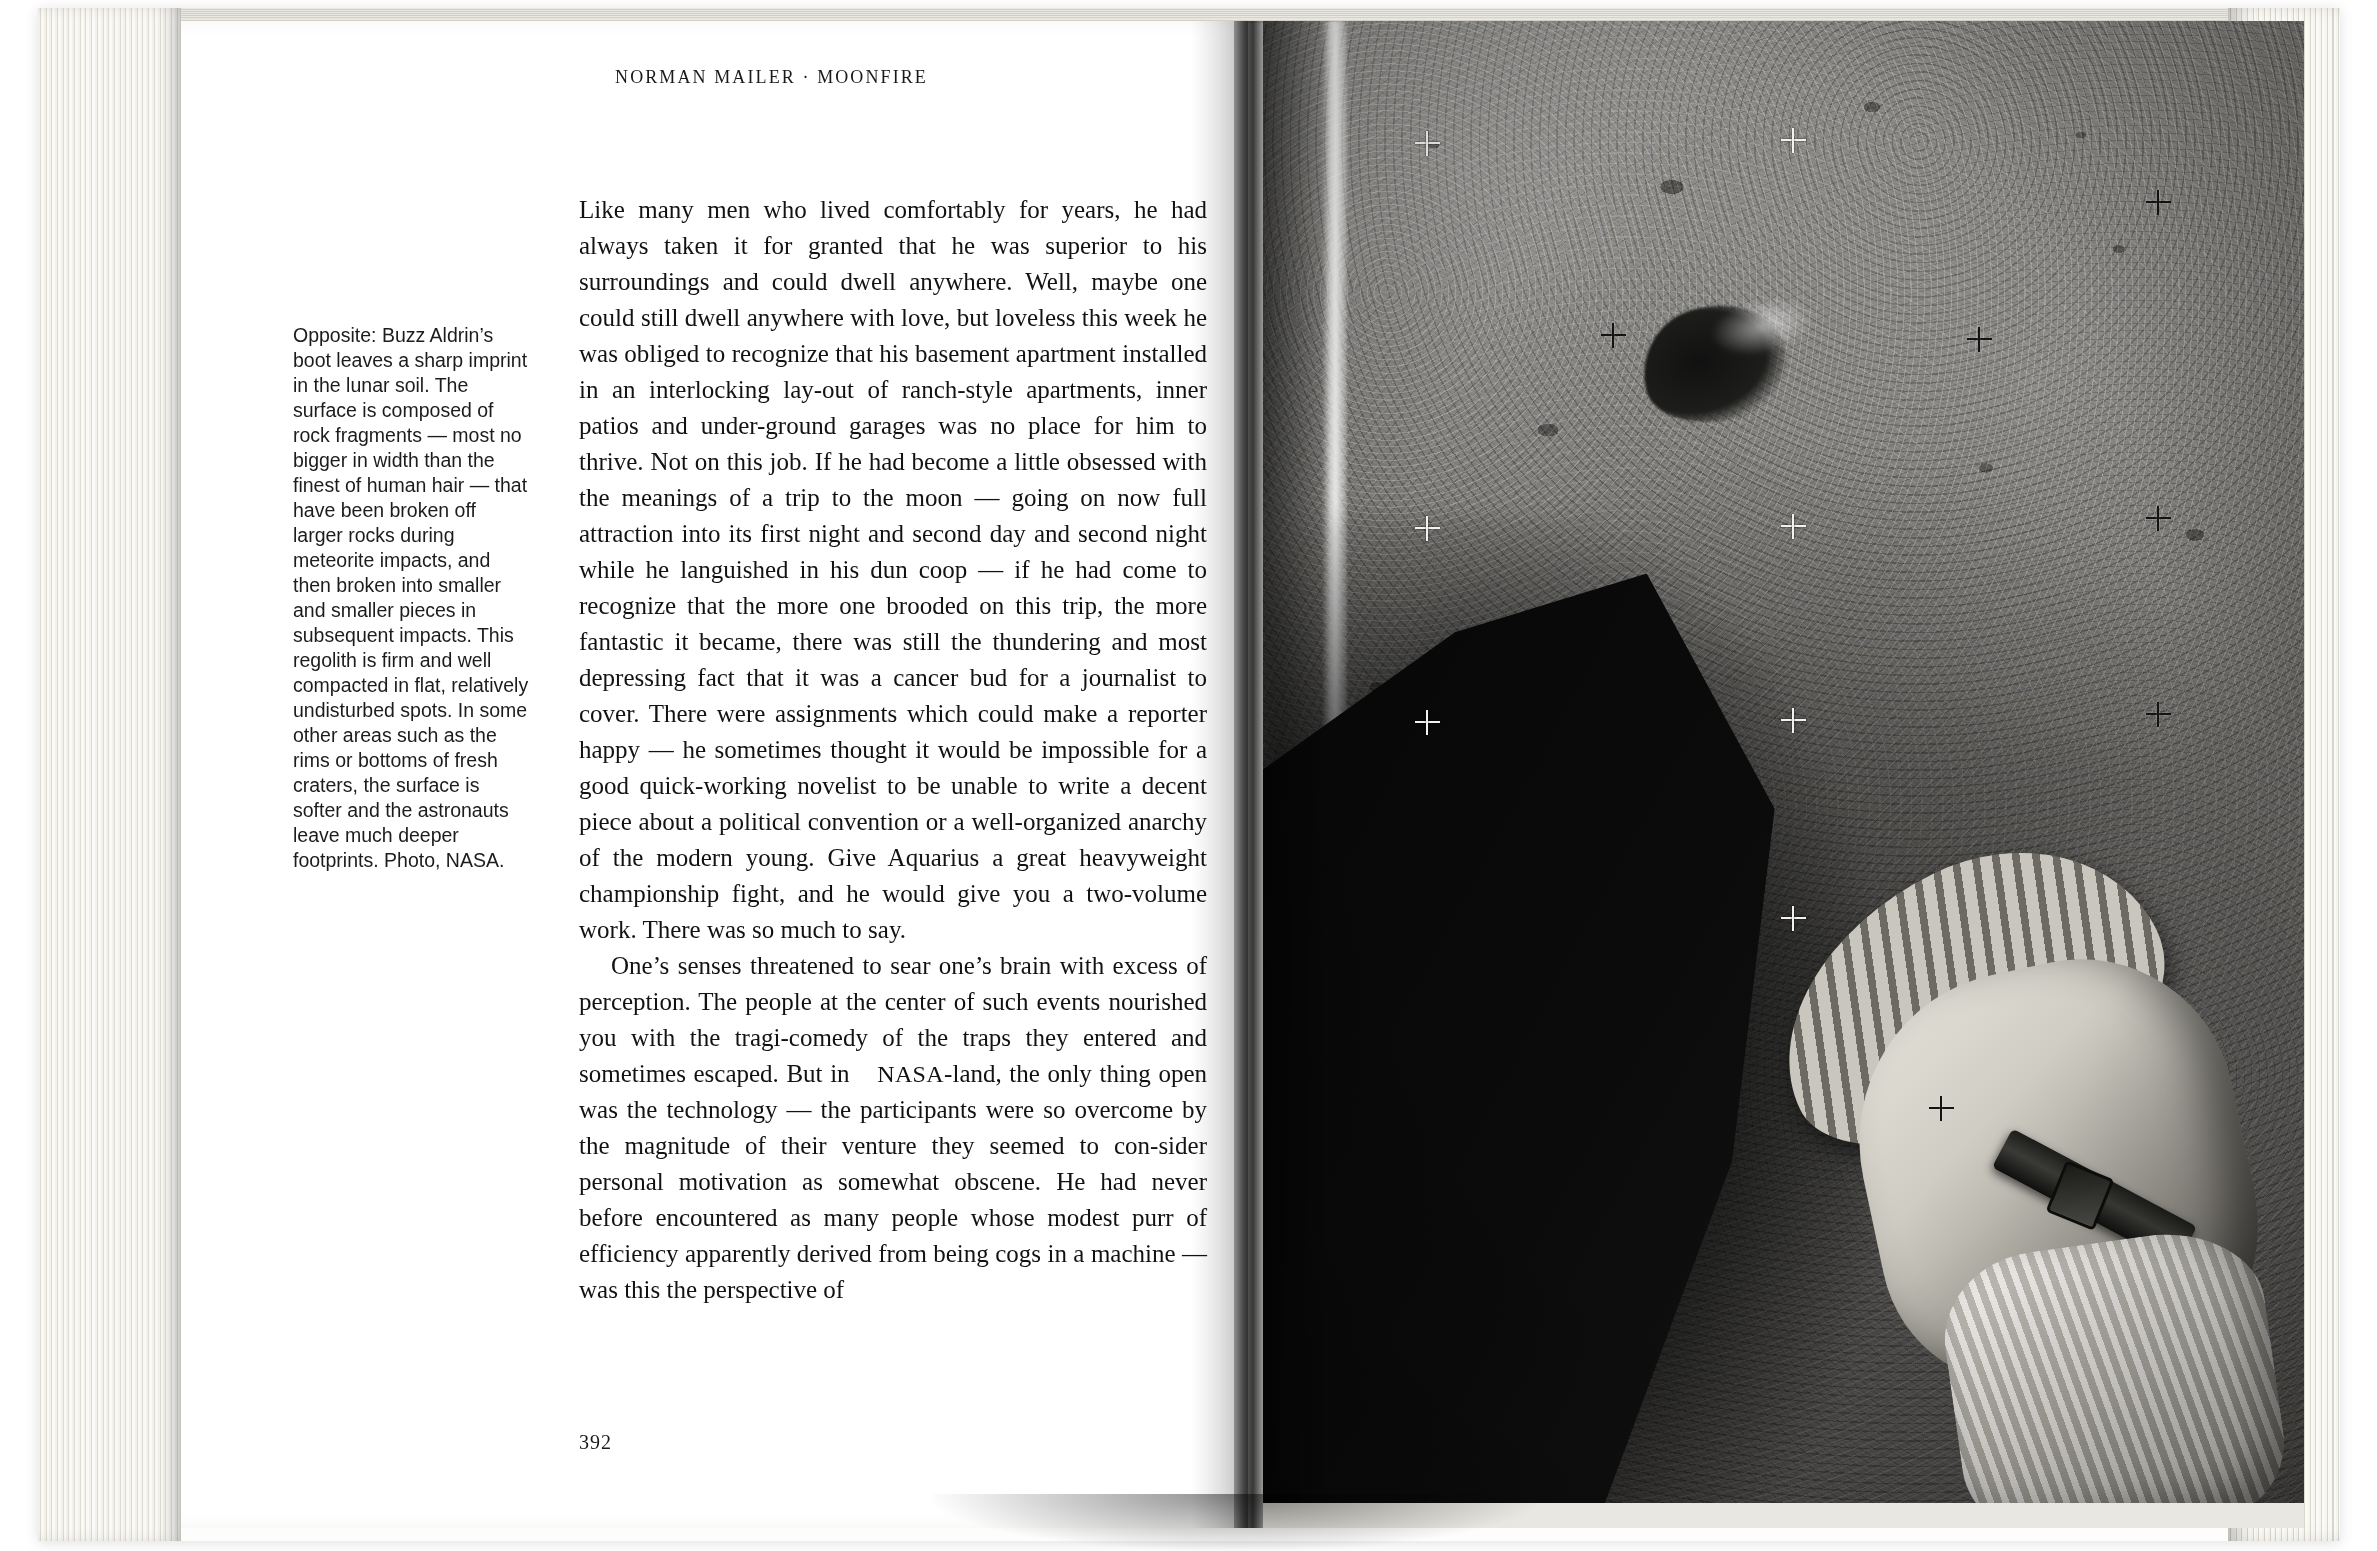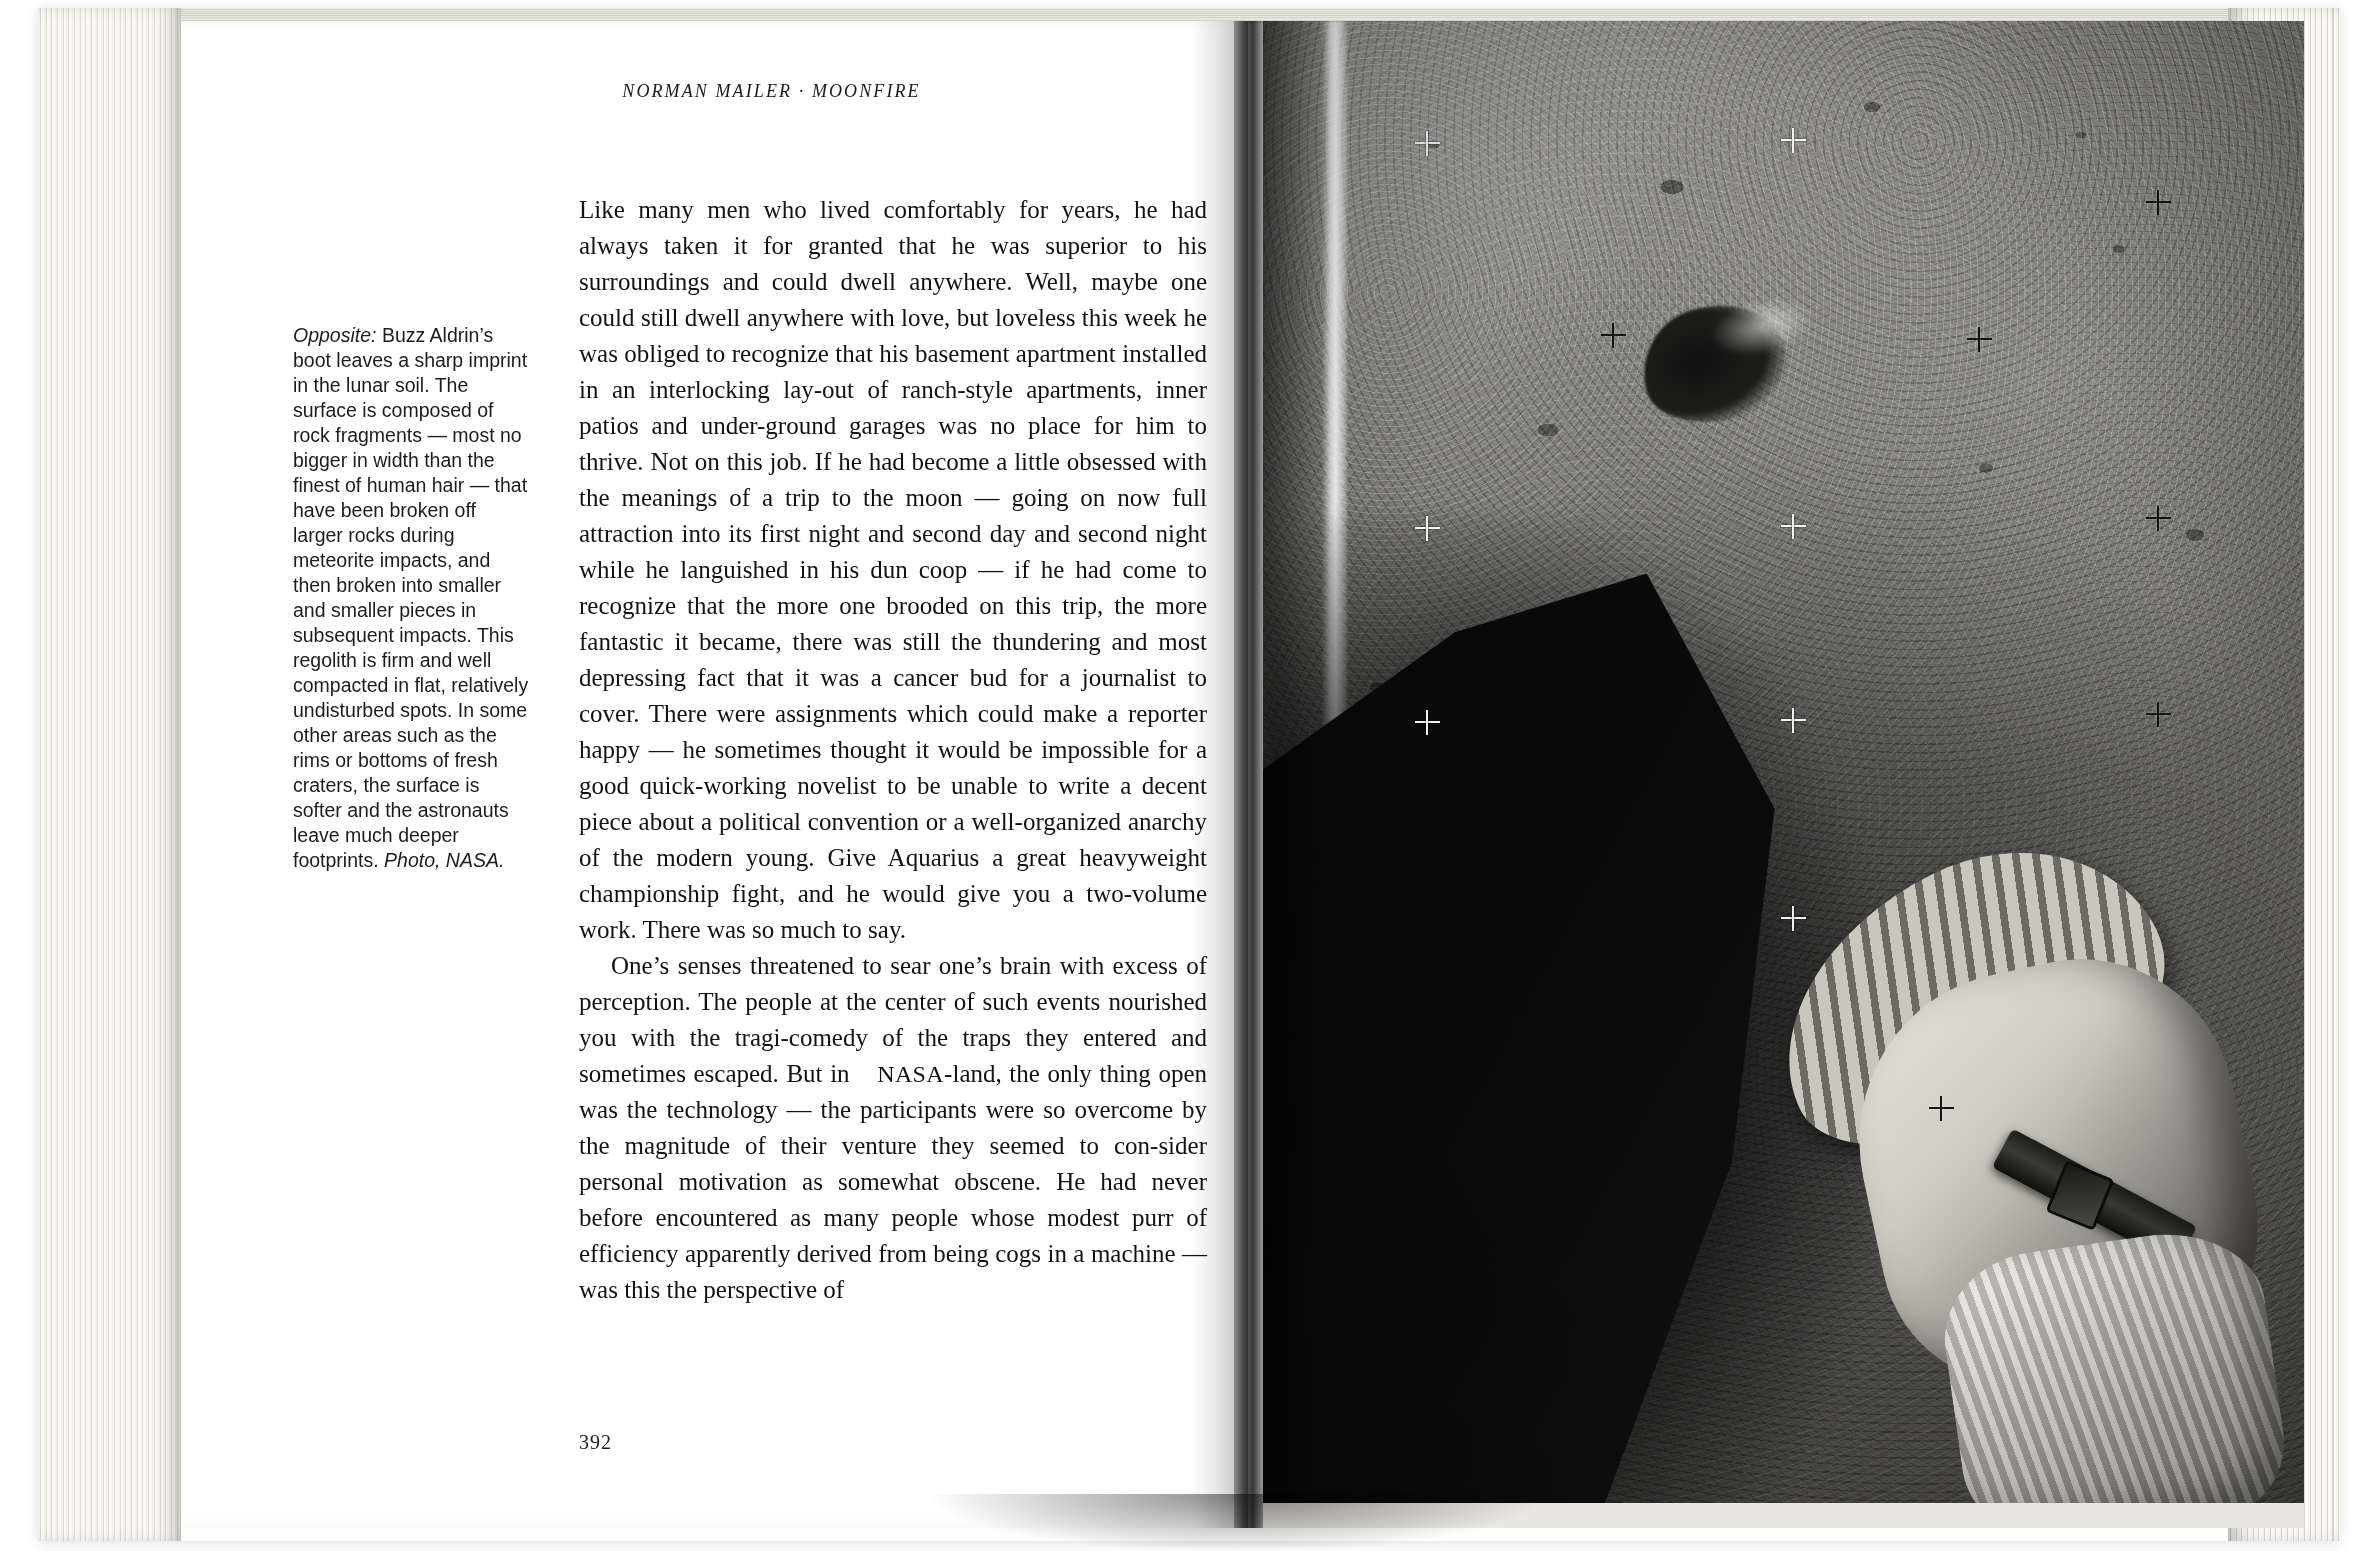--- a/index.html
+++ b/index.html
@@ -99,42 +99,41 @@
     right: 0; top: 0; bottom: 0;
     width: 57px;
     background: linear-gradient(to right, rgba(0,0,0,0) 0%, rgba(0,0,0,0.16) 80%, rgba(0,0,0,0.30) 100%);
     pointer-events: none;
   }
 
   .running-head {
     position: absolute;
     left: 0;
     right: 0;
-    top: 60px;
+    top: 46px;
     text-align: center;
     font-family: "Liberation Serif", serif;
     font-size: 18px;
     letter-spacing: 2.1px;
     color: #1a1a1a;
     text-transform: uppercase;
     padding-left: 114px;
-    font-style: italic;
   }
 
   .marginal {
     position: absolute;
     left: 112px;
     top: 302px;
     width: 236px;
     font-family: "Liberation Sans", sans-serif;
     font-size: 19.5px;
     line-height: 25px;
     color: #1c1c1c;
   }
-  .marginal .ital { font-style: italic; }
+  .marginal .ital { }
 
   .bodycol {
     position: absolute;
     left: 398px;
     top: 171px;
     width: 628px;
     font-family: "Liberation Serif", serif;
     font-size: 25px;
     line-height: 36px;
     color: #121212;

